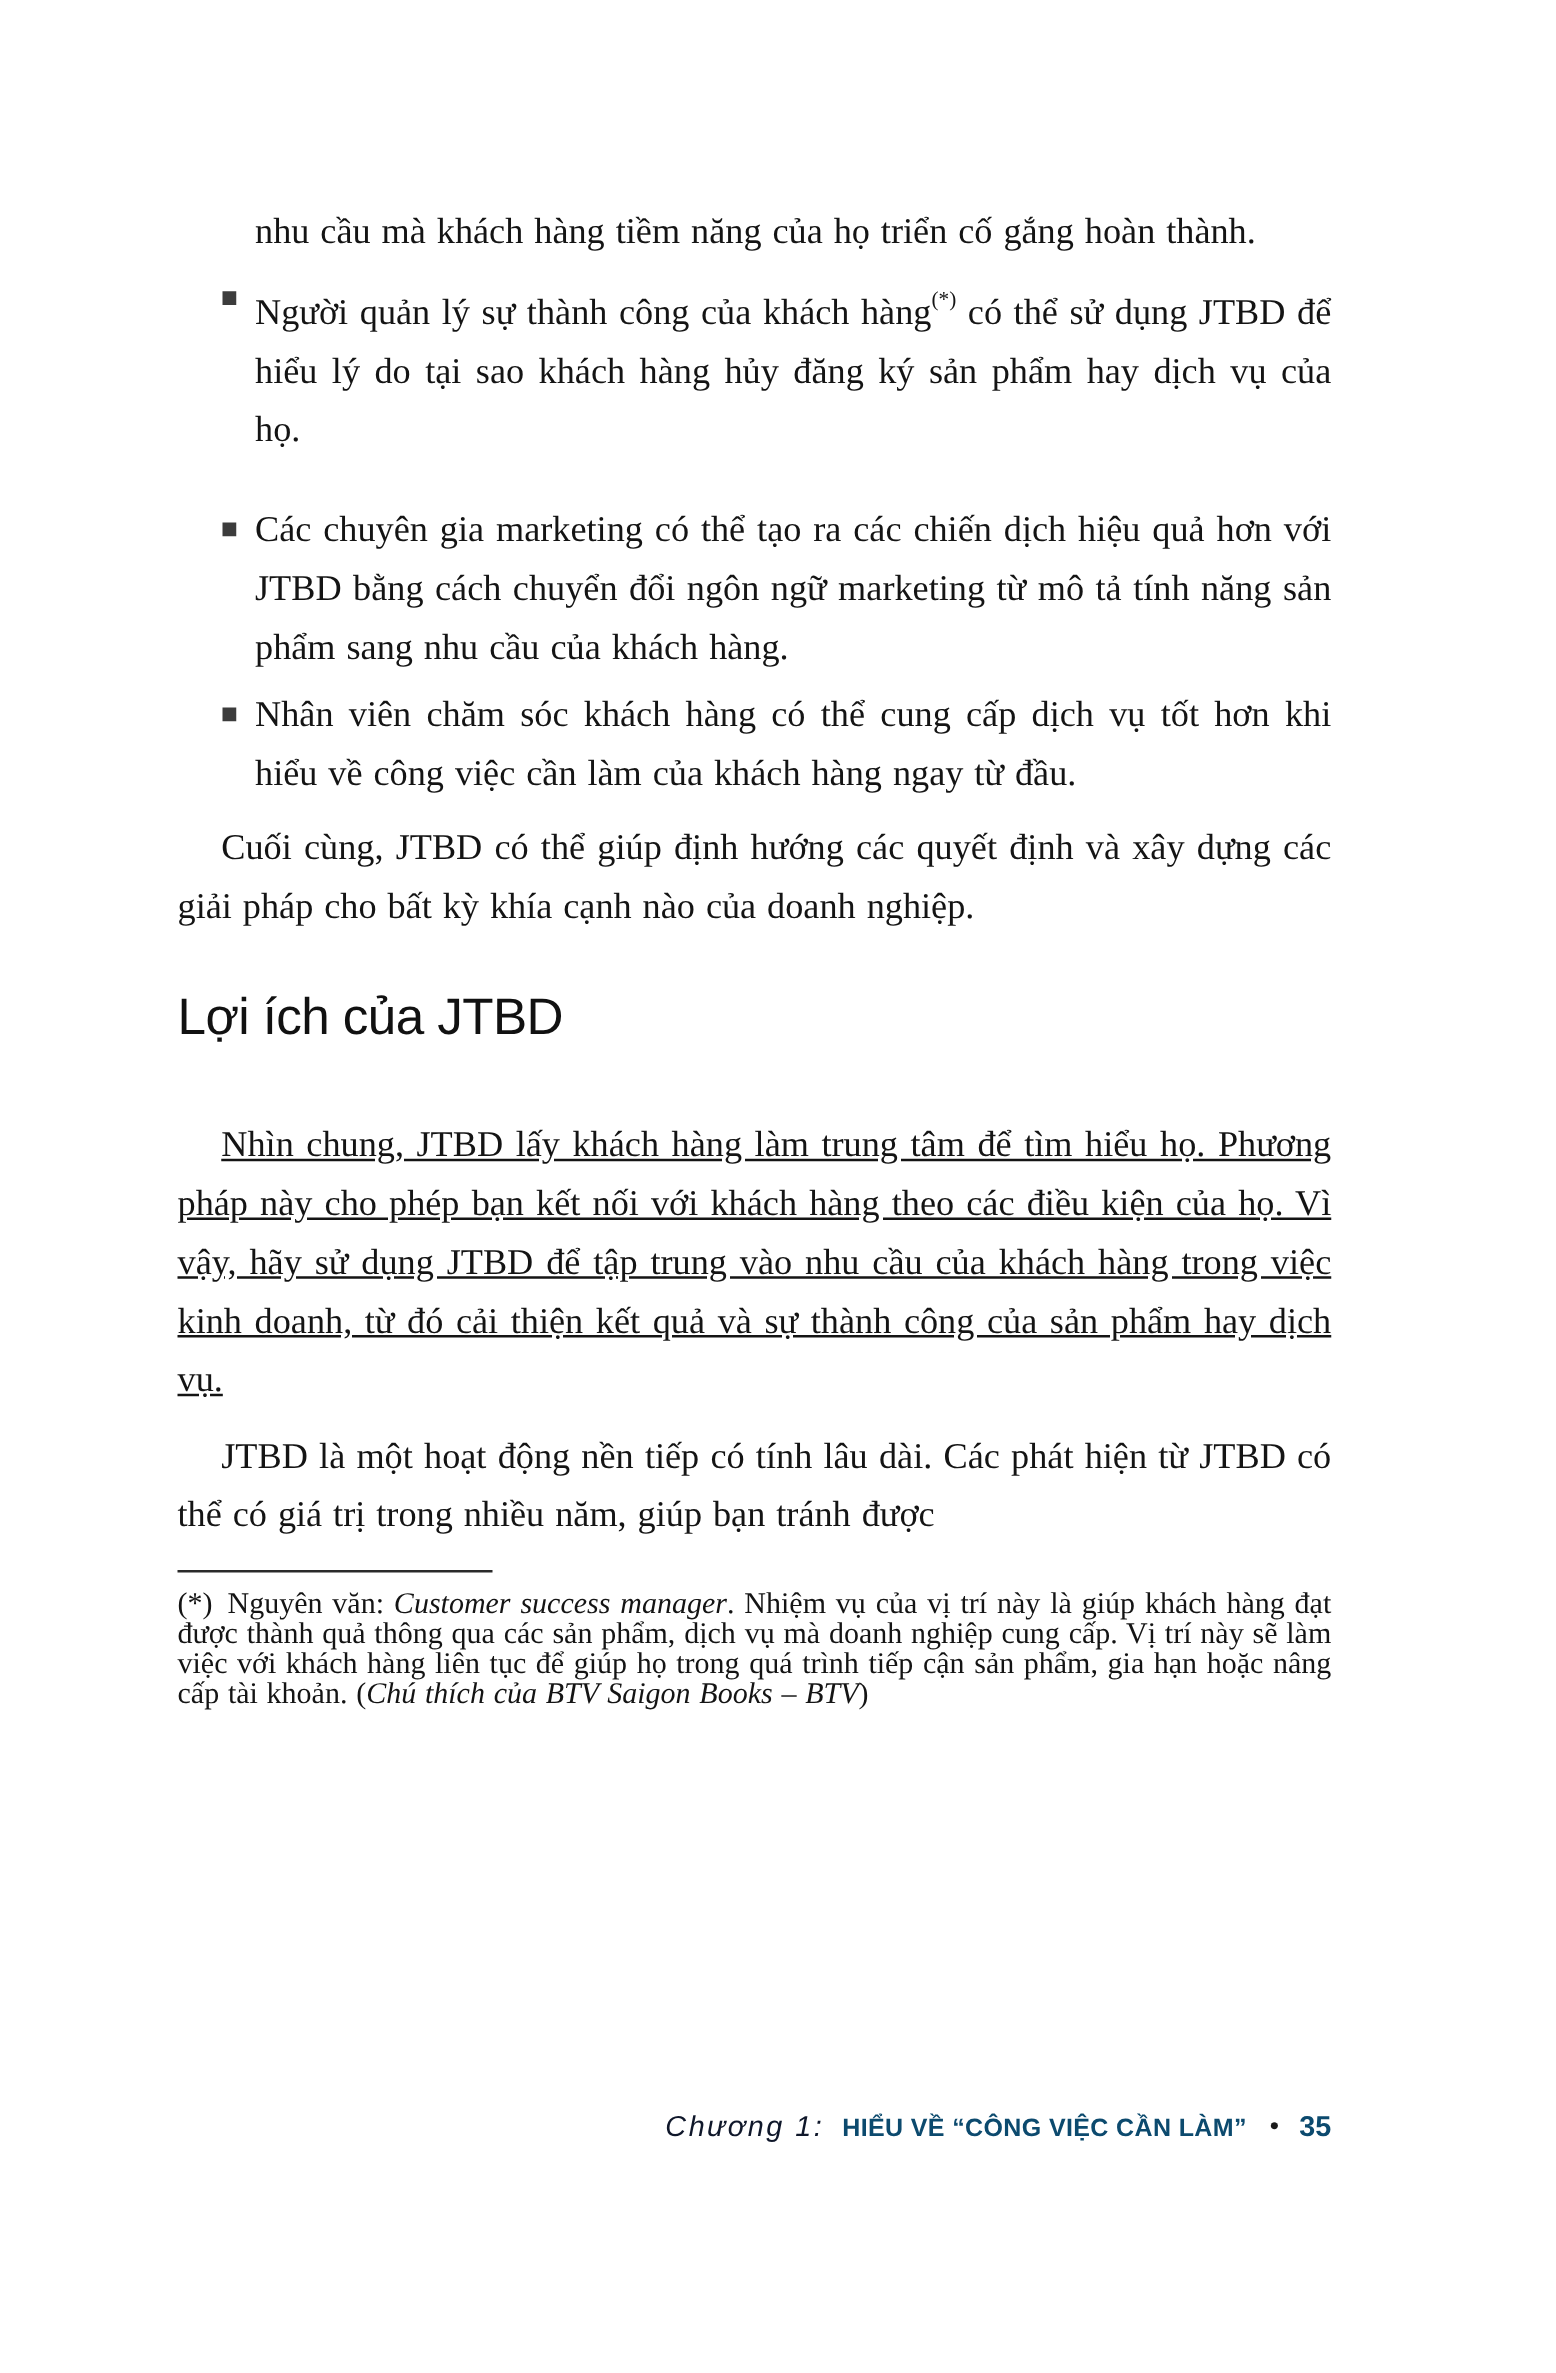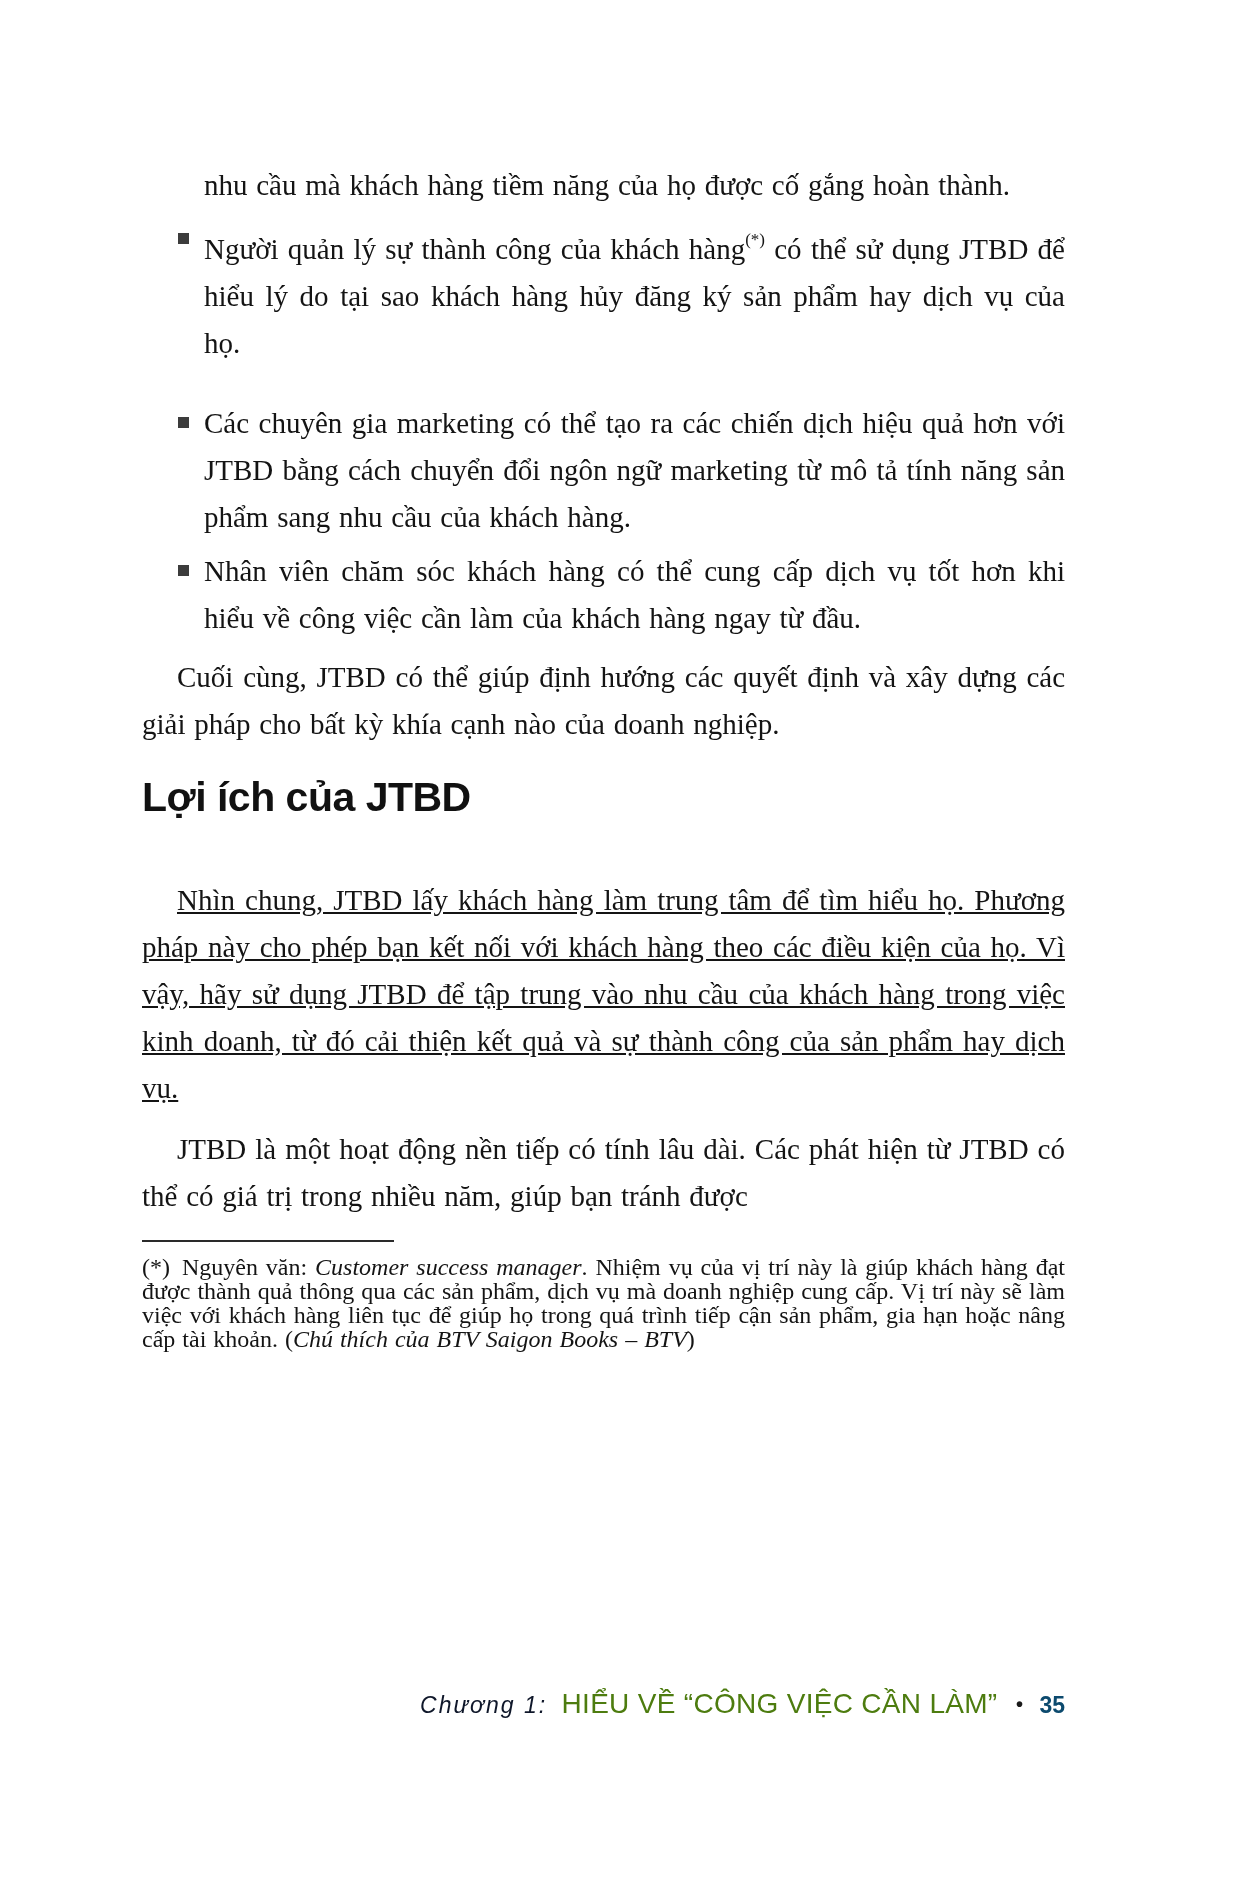--- a/index.html
+++ b/index.html
@@ -48,25 +48,25 @@
     font-size: 17px;
     vertical-align: 14px;
     letter-spacing: 0;
   }
   .para {
     text-indent: 35px;
     margin-top: 12px;
   }
   .section-heading {
     font-family: "Liberation Sans", "DejaVu Sans", sans-serif;
-    font-weight: bold;
+    font-weight: normal;
     font-size: 41px;
     line-height: 48px;
     color: #111111;
-    margin-top: 25px;
+    margin-top: 40px;
     letter-spacing: -0.5px;
     text-align: left;
   }
   .para-after-heading { margin-top: 56px; text-decoration: underline; }
   .para-last { margin-top: 14px; }
   .footnote {
     margin-top: 20px;
   }
   .fn-rule {
     width: 252px;
@@ -92,23 +92,23 @@
   }
   .chapter-label {
     font-style: italic;
     font-size: 23px;
     font-weight: 300;
     color: #0f172a;
     letter-spacing: 2px;
     margin-right: 10px;
   }
   .chapter-title {
-    font-weight: normal;
-    font-size: 28px;
-    color: #4d7c0f;
+    font-weight: bold;
+    font-size: 20px;
+    color: #0c4a6e;
     letter-spacing: 0.3px;
   }
   .dot-sep {
     font-weight: bold;
     font-size: 20px;
     color: #1a1a1a;
     margin: 0 12px 0 14px;
     vertical-align: 2px;
   }
   .page-number {
@@ -117,21 +117,21 @@
     color: #0c4a6e;
   }
 </style>
 </head>
 <body>
 
 <div class="page">
 
   <div class="content">
 
-    <p class="body-text hang-para">nhu cầu mà khách hàng tiềm năng của họ được cố gắng hoàn thành.</p>
+    <p class="body-text hang-para">nhu cầu mà khách hàng tiềm năng của họ triển cố gắng hoàn thành.</p>
 
     <div>
 
       <div class="bullet-item">
         <span class="bullet-marker"></span>
         <p class="body-text"><span>Người quản lý sự thành công của khách hàng</span><sup class="fn-ref">(*)</sup><span> có thể sử dụng JTBD để hiểu lý do tại sao khách hàng hủy đăng ký sản phẩm hay dịch vụ của họ.</span></p>
       </div>
 
       <div class="bullet-item first">
         <span class="bullet-marker"></span>

